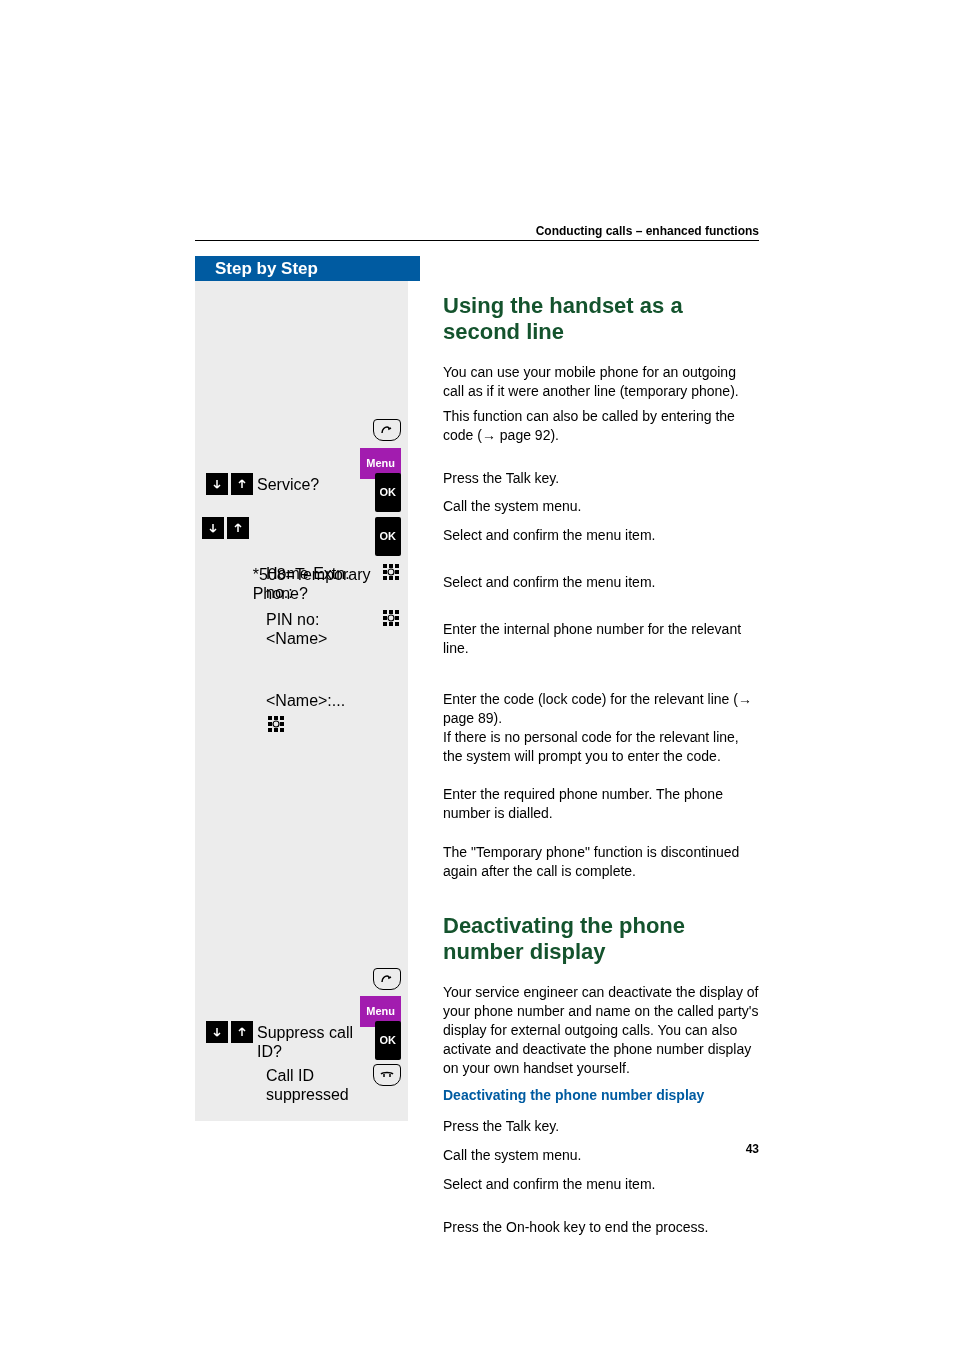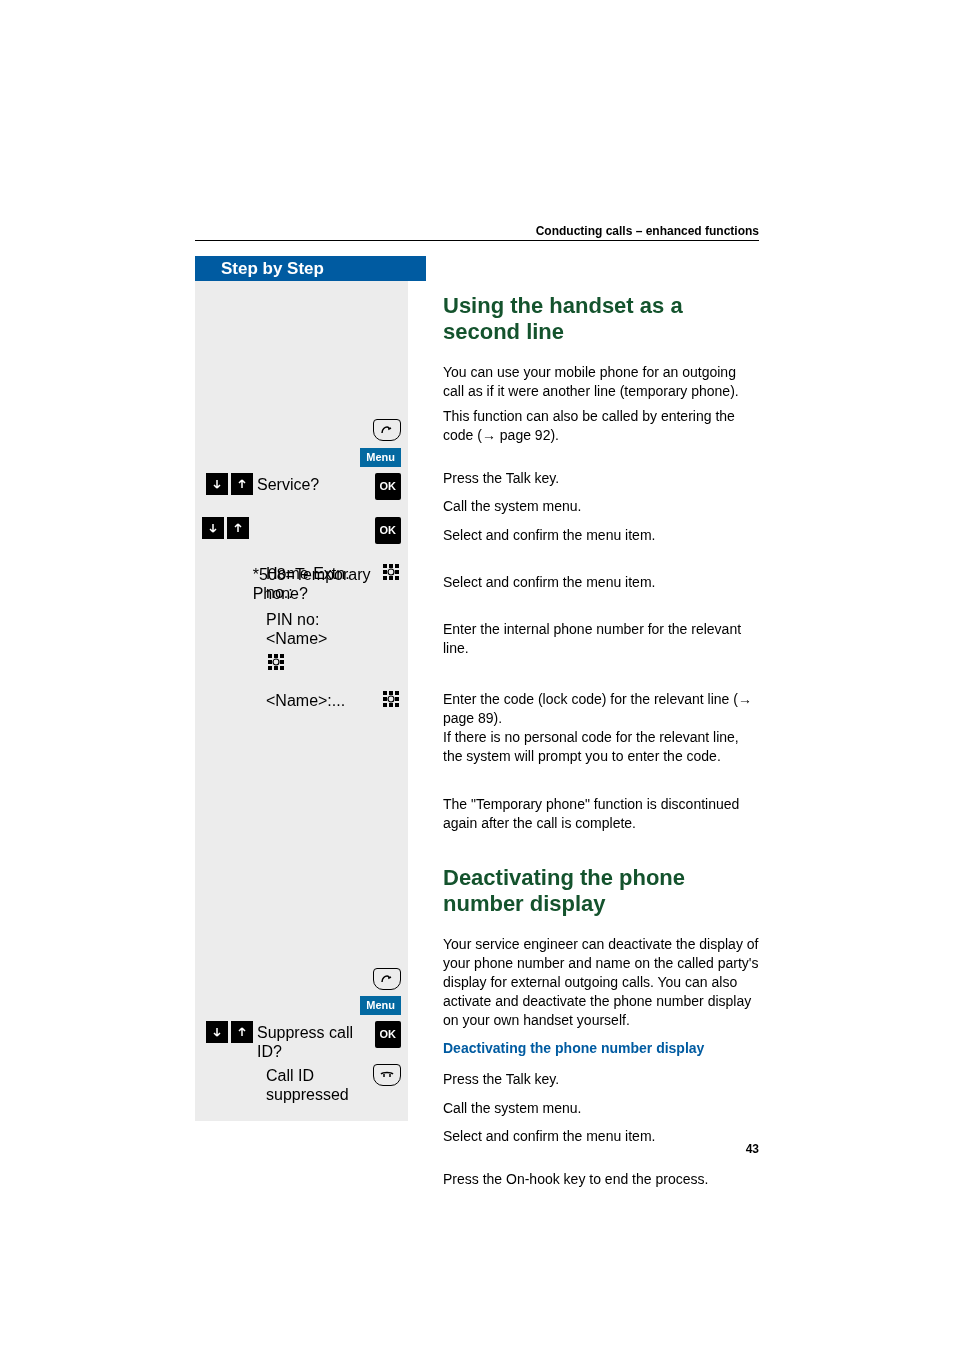--- a/index.html
+++ b/index.html
@@ -36,21 +36,21 @@
   .sidebar-header {
     position: absolute;
     top: 256px;
     left: 195px;
     width: 205px;
     height: 25px;
     background: #005ba1;
     color: #fff;
     font-weight: bold;
     font-size: 17px;
-    padding-left: 26px;
+    padding-left: 20px;
     line-height: 25px;
   }
   .sidebar-body {
     position: absolute;
     top: 281px;
     left: 195px;
     width: 213px;
     height: 840px;
     background: #ececec;
   }
@@ -121,31 +121,31 @@
     justify-content: center;
   }
   .arrow-btn svg { fill: #fff; }
 
   .ok-badge {
     display: inline-block;
     background: #000;
     color: #fff;
     font-size: 11px;
     font-weight: bold;
-    padding: 8px 5px;
+    padding: 14px 5px;
     border-radius: 2px;
     line-height: 1;
   }
   .menu-badge {
     display: inline-block;
-    background: #0369a1;
+    background: #a21caf;
     color: #fff;
     font-size: 11px;
     font-weight: bold;
-    padding: 4px 6px;
+    padding: 10px 6px;
     line-height: 1;
   }
 
   .key-outline {
     width: 26px;
     height: 20px;
     border: 1.5px solid #000;
     border-radius: 4px 4px 10px 10px;
     display: flex;
     align-items: center;
@@ -201,20 +201,23 @@
         <div class="desc">Enter the internal phone number for the relevant line.</div>
       </div>
     <div style="height:22px"></div>
     <div class="step-row">
       <div class="desc">
         <span>Enter the code (lock code) for the relevant line (</span><span>→</span><span> page 89).</span><br>
         <span>If there is no personal code for the relevant line, the system will prompt you to enter the code.</span>
       </div>
     </div>
     <div style="height:10px"></div>
+    <div class="step-row">
+        <div class="desc">Enter the required phone number. The phone number is dialled.</div>
+      </div>
 
     <div style="height:10px"></div>
     <p>The "Temporary phone" function is discontinued again after the call is complete.</p>
 
     <div style="height:26px"></div>
 
     <h2 class="blue">Deactivating the phone number display</h2>
     <p>Your service engineer can deactivate the display of your phone number and name on the called party's display for external outgoing calls. You can also activate and deactivate the phone number display on your own handset yourself.</p>
 
     <div class="subhead-blue">Deactivating the phone number display</div>
@@ -300,39 +303,39 @@
         <rect x="2" y="8" width="4" height="4"></rect>
           <rect x="14" y="8" width="4" height="4"></rect>
         <rect x="2" y="14" width="4" height="4"></rect>
           <rect x="8" y="14" width="4" height="4"></rect>
           <rect x="14" y="14" width="4" height="4"></rect>
         <circle cx="10" cy="10" r="3" fill="none" stroke="#000" stroke-width="1.2"></circle>
       </svg>
     </div>
   </div>
 
-  <div class="widget" style="top:608px; left:266px; width:135px;flex-direction:column;">
+  <div class="widget" style="top:608px; left:266px; width:135px;">
     <div class="label-text" style="white-space:pre-line;">PIN no:
 &lt;Name&gt;</div>
     <div class="right-icons keypad-icon">
       <svg width="20" height="20" viewBox="0 0 20 20">
         <rect x="2" y="2" width="4" height="4"></rect>
           <rect x="8" y="2" width="4" height="4"></rect>
           <rect x="14" y="2" width="4" height="4"></rect>
         <rect x="2" y="8" width="4" height="4"></rect>
           <rect x="14" y="8" width="4" height="4"></rect>
         <rect x="2" y="14" width="4" height="4"></rect>
           <rect x="8" y="14" width="4" height="4"></rect>
           <rect x="14" y="14" width="4" height="4"></rect>
         <circle cx="10" cy="10" r="3" fill="none" stroke="#000" stroke-width="1.2"></circle>
       </svg>
     </div>
   </div>
 
-  <div class="widget" style="top:689px; left:266px; width:135px;">
+  <div class="widget" style="top:689px; left:266px; width:135px;flex-direction:column;">
     <div class="label-text">&lt;Name&gt;:...</div>
     <div class="right-icons keypad-icon">
       <svg width="20" height="20" viewBox="0 0 20 20">
         <rect x="2" y="2" width="4" height="4"></rect>
           <rect x="8" y="2" width="4" height="4"></rect>
           <rect x="14" y="2" width="4" height="4"></rect>
         <rect x="2" y="8" width="4" height="4"></rect>
           <rect x="14" y="8" width="4" height="4"></rect>
         <rect x="2" y="14" width="4" height="4"></rect>
           <rect x="8" y="14" width="4" height="4"></rect>

